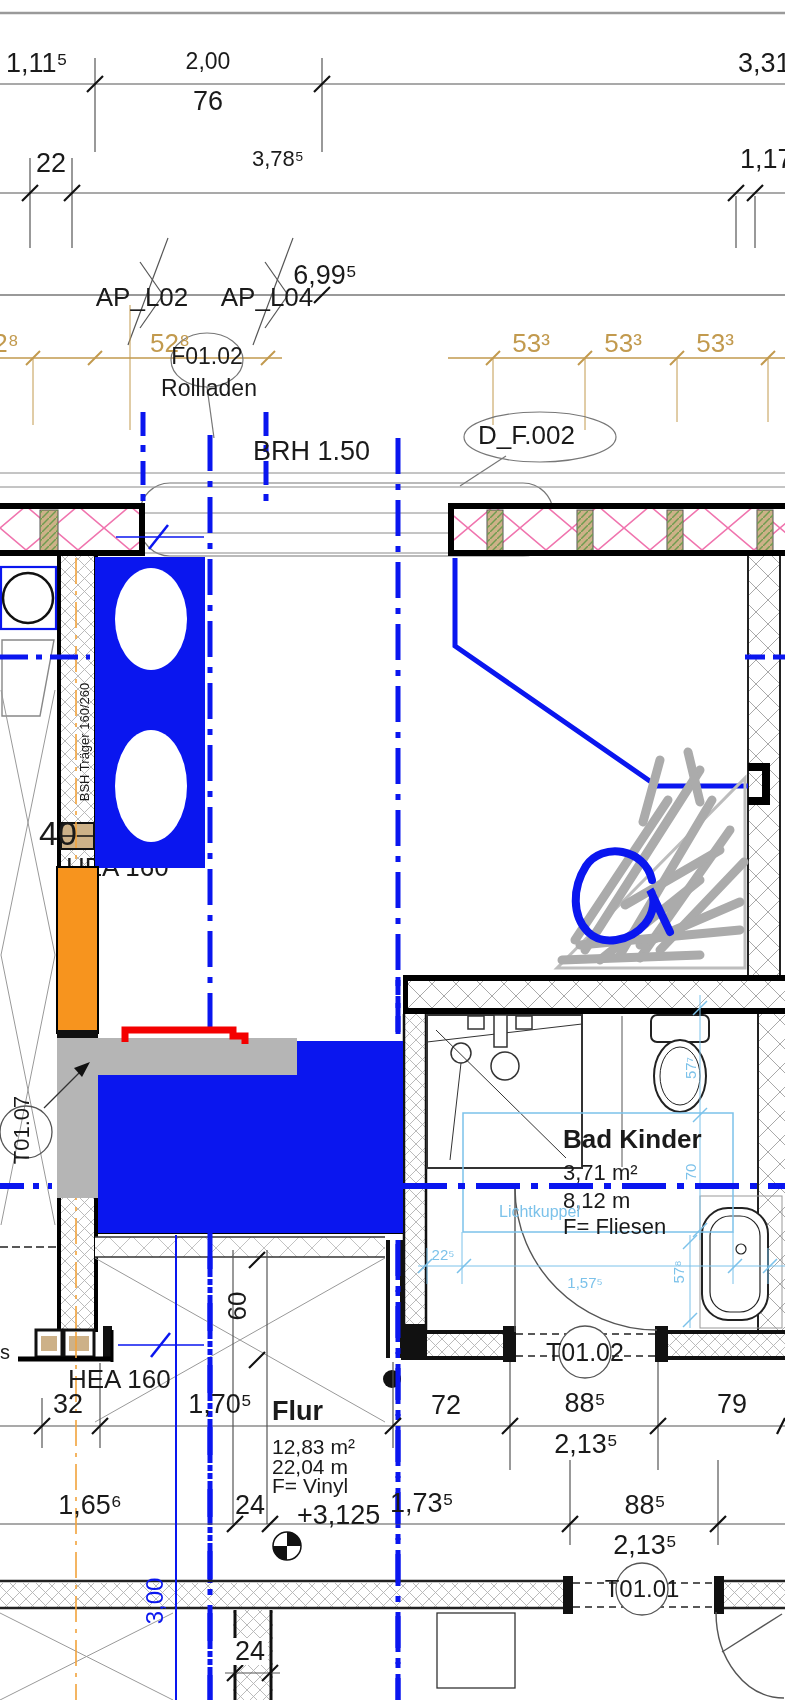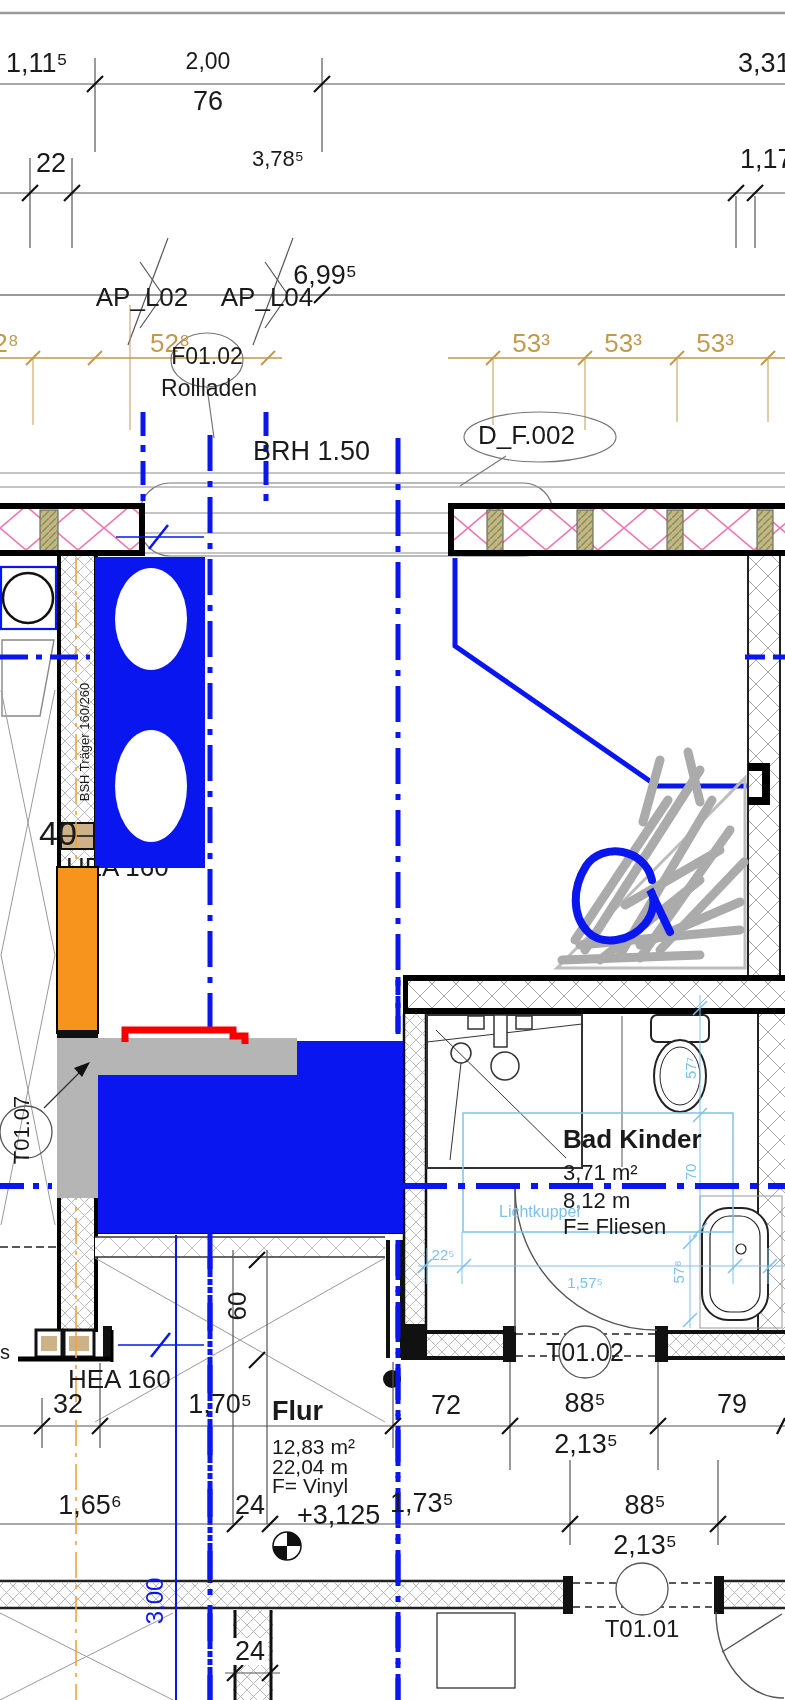--- a/index.html
+++ b/index.html
@@ -458,17 +458,17 @@
 <div class="t c" style="left:585px;top:1390px;font-size:27px;">88⁵</div>
 <div class="t c" style="left:732px;top:1391px;font-size:27px;">79</div>
 <div class="t c" style="left:586px;top:1431px;font-size:27px;">2,13⁵</div>
 <div class="t rot" style="left:237px;top:1306px;font-size:26px;">60</div>
 <div class="t c" style="left:90px;top:1492px;font-size:27px;">1,65⁶</div>
 <div class="t c" style="left:250px;top:1492px;font-size:27px;">24</div>
 <div class="t" style="left:297px;top:1502px;font-size:27px;">+3,125</div>
 <div class="t" style="left:390px;top:1490px;font-size:27px;">1,73⁵</div>
 <div class="t c" style="left:645px;top:1492px;font-size:27px;">88⁵</div>
 <div class="t c" style="left:645px;top:1532px;font-size:27px;">2,13⁵</div>
-<div class="t c" style="left:642px;top:1577px;font-size:24px;margin-top:40px;">T01.01</div>
+<div class="t c" style="left:642px;top:1577px;font-size:24px;">T01.01</div>
 <div class="t rot blue" style="left:155px;top:1601px;font-size:24px;">3,00</div>
 <div class="t c" style="left:250px;top:1638px;font-size:27px;background:#fff;padding:0 3px;">24</div>
 <div class="t" style="left:0px;top:1342px;font-size:20px;">s</div>
 </div>
 
 </body></html>

